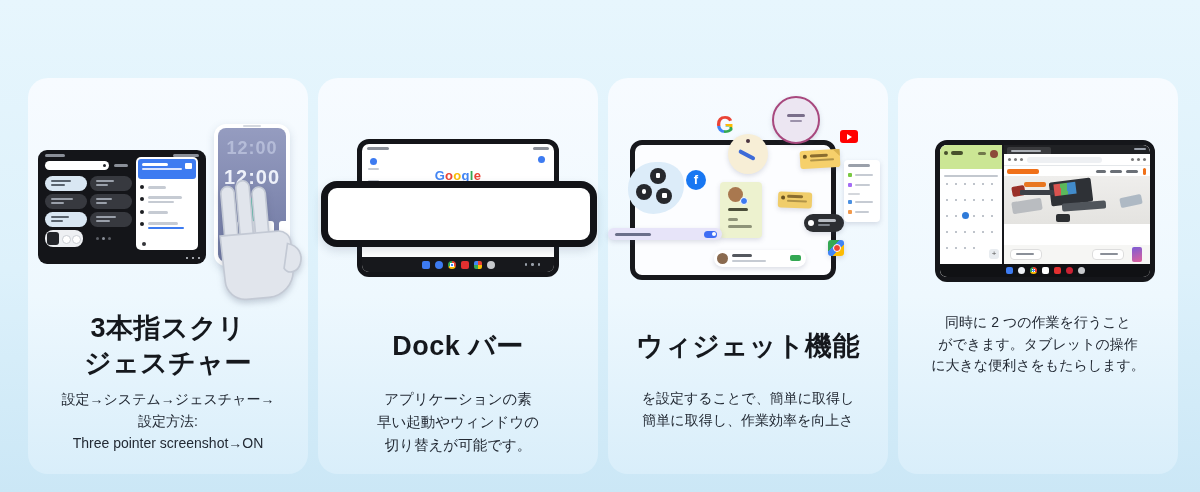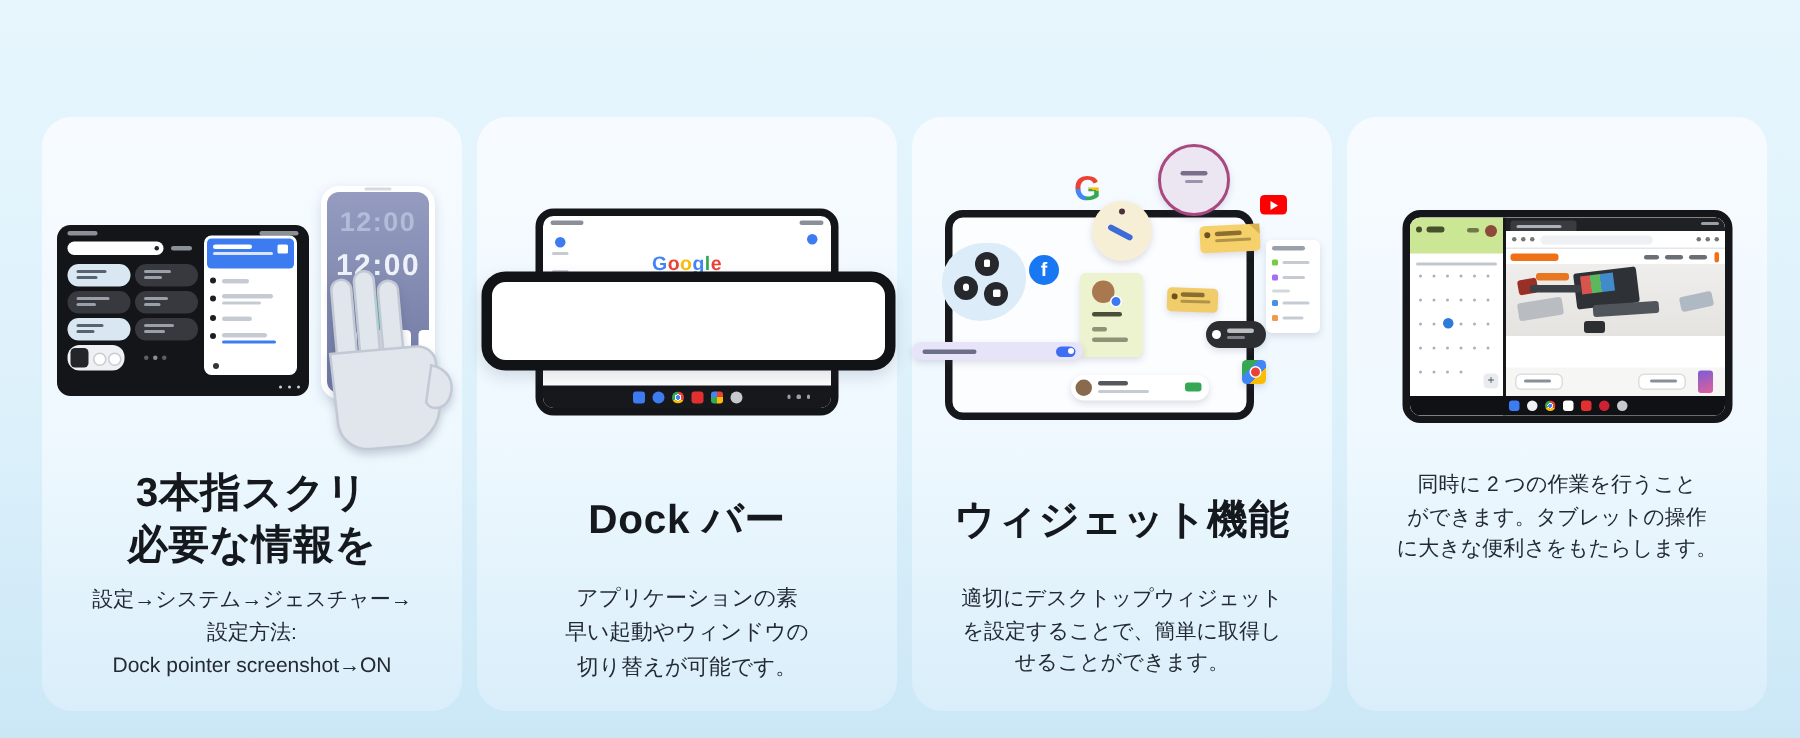--- a/index.html
+++ b/index.html
@@ -162,26 +162,26 @@
           <rect x="19" y="4" width="12" height="52" rx="6"></rect>
           <rect x="33" y="0" width="12" height="58" rx="6"></rect>
           <rect x="47" y="7" width="12" height="50" rx="6"></rect>
           <path d="M15 48 h52 a11 11 0 0 1 11 11 v24 a24 24 0 0 1 -24 24 h-20 a18 18 0 0 1 -18 -18 z"></path>
           <path d="M75 60 c10 3 13 11 10 19 c-3 8 -12 9 -15 3 z"></path>
         </g>
       </svg>
     </div>
     <h2 class="title">
       <span>3本指スクリ</span>
-      <span>必要な情報を</span>
+      <span>ジェスチャー</span>
     </h2>
     <p class="body" style="font-size:14px;line-height:22px">
       <span>設定→システム→ジェスチャー→</span>
       <span>設定方法:</span>
-      <span>Dock pointer screenshot→ON</span>
+      <span>Three pointer screenshot→ON</span>
     </p>
   </section>
 
   <section class="card">
     <div class="illus">
       <div class="abs tab2">
         <i class="dbar" style="left:5px;top:3px;width:22px;height:2.5px"></i>
         <i class="dbar" style="right:5px;top:3px;width:16px;height:2.5px"></i>
         <i class="dot" style="left:8px;top:14px;width:7px;height:7px;background:#3d7bf1"></i>
         <i class="bar" style="left:6px;top:24px;width:11px;height:2px"></i>
@@ -288,23 +288,22 @@
         <i class="dot" style="left:4px;top:40px;width:4px;height:4px;background:#4a90e2;border-radius:1px"></i>
         <i class="bar" style="left:11px;top:41px;width:18px;height:2px"></i>
         <i class="dot" style="left:4px;top:50px;width:4px;height:4px;background:#f2994a;border-radius:1px"></i>
         <i class="bar" style="left:11px;top:51px;width:14px;height:2px"></i>
       </div>
     </div>
     <h2 class="title">
       <span>ウィジェット機能</span>
     </h2>
     <p class="body" style="font-size:14px;line-height:21.5px">
-      <span>適切にデスクトップウィジェット</span>
       <span>を設定することで、簡単に取得し</span>
-      <span>せることができます。</span>
+      <span>簡単に取得し、作業効率を向上さ</span>
     </p>
   </section>
 
   <section class="card">
     <div class="illus">
       <div class="abs tab4">
 
         <div class="abs" style="left:0;top:0;width:62px;height:100%;background:#fff">
           <div class="abs" style="left:0;top:0;right:0;height:24px;background:#cbe694">
             <i class="bar" style="left:4px;top:6px;width:4px;height:4px;background:#47502c"></i>

